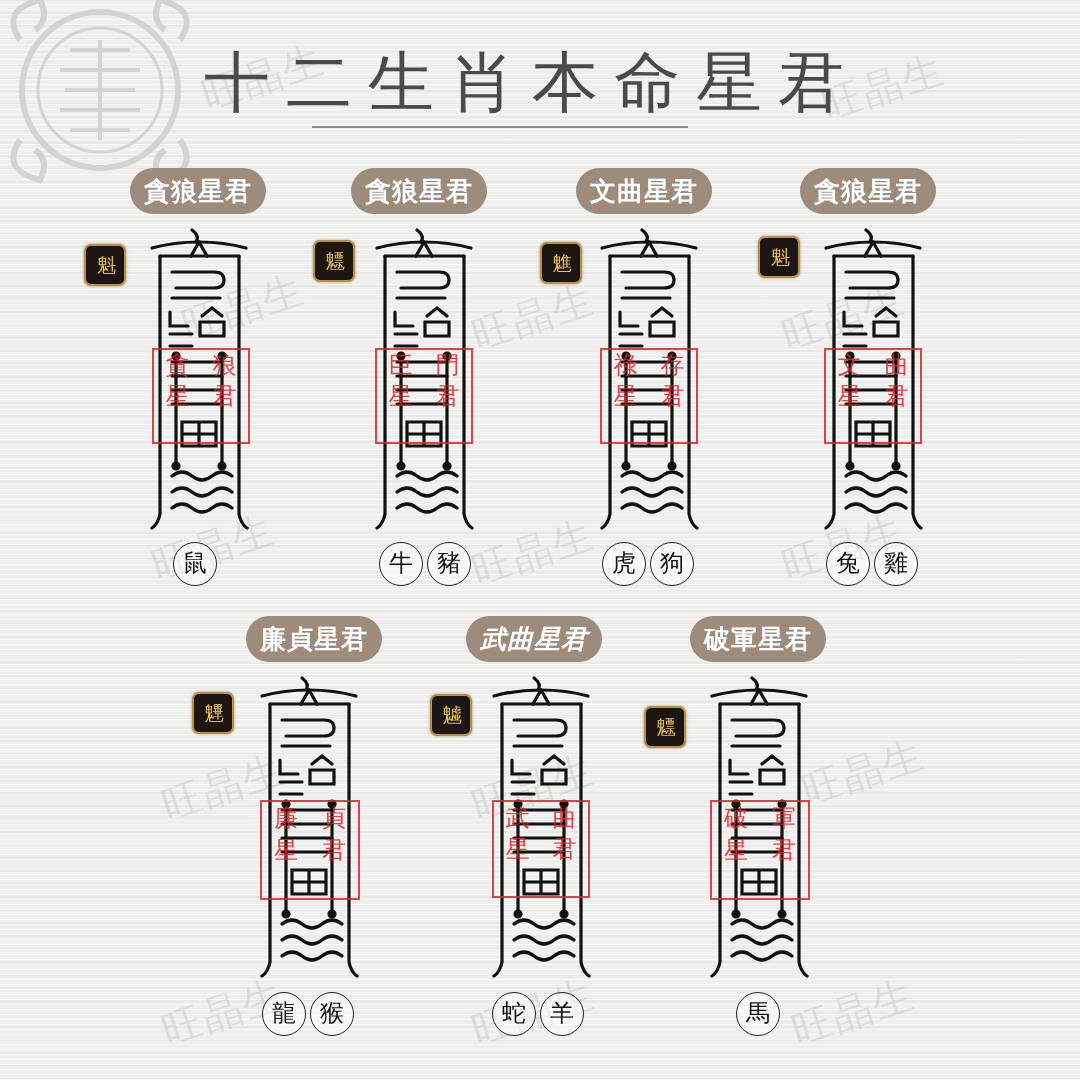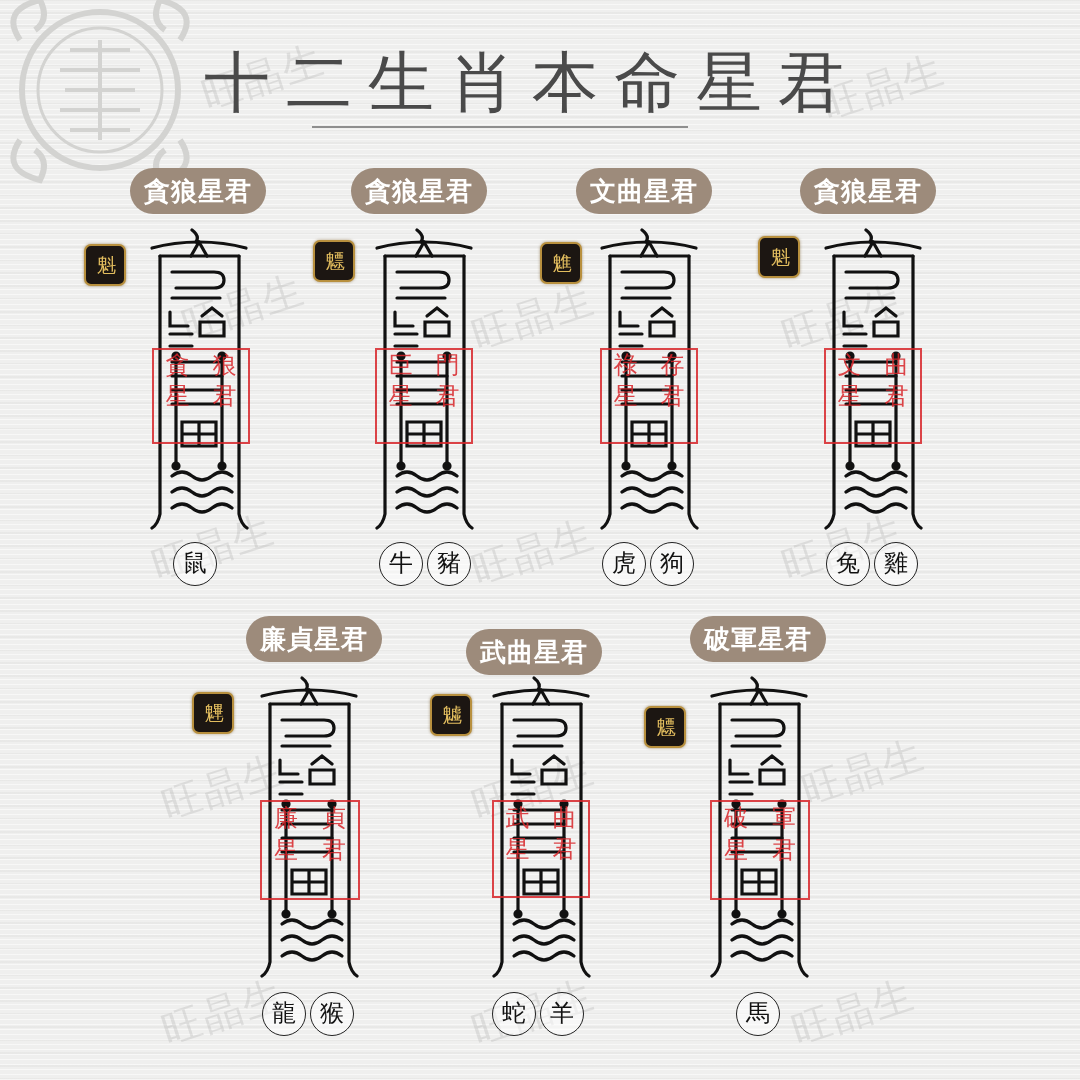--- a/index.html
+++ b/index.html
@@ -313,21 +313,21 @@
     <span>君</span>
     <span></span>
   </div>
   <div class="zodiac-row" style="left:72px;top:376px;">
     <div class="zodiac">龍</div>
     <div class="zodiac">猴</div>
   </div>
 </section>
 
 <section class="star" style="left:422px;top:616px;">
-  <div class="pill" style="left:44px;top:13px;">武曲星君</div>
+  <div class="pill" style="left:44px;top:0;font-style:italic;">武曲星君</div>
   <div class="badge" style="left:8px;top:78px;">魖</div>
   <div class="talisman" style="left:62px;top:58px;">
   <svg viewBox="0 0 115 305" width="115" height="305" fill="none" stroke="#111" stroke-width="3.2" stroke-linecap="round">
     <path d="M10 22 q22 -6 47 -6 q25 0 47 6"></path>
     <path d="M50 4 q8 6 4 12 M57 16 l-8 14 M57 16 l8 14"></path>
     <path d="M18 30 v258 q-2 10 -8 14 M97 30 v258 q2 10 8 14"></path>
     <path d="M18 30 h79"></path>
     <path d="M30 46 h42 q10 0 10 8 q0 8 -10 8 h-38 M30 72 h48"></path>
     <path d="M28 86 v14 h18 M28 108 h22 M28 120 h22"></path>
     <path d="M60 90 l10 -8 l10 8 M58 96 h24 v14 h-24 z"></path>

